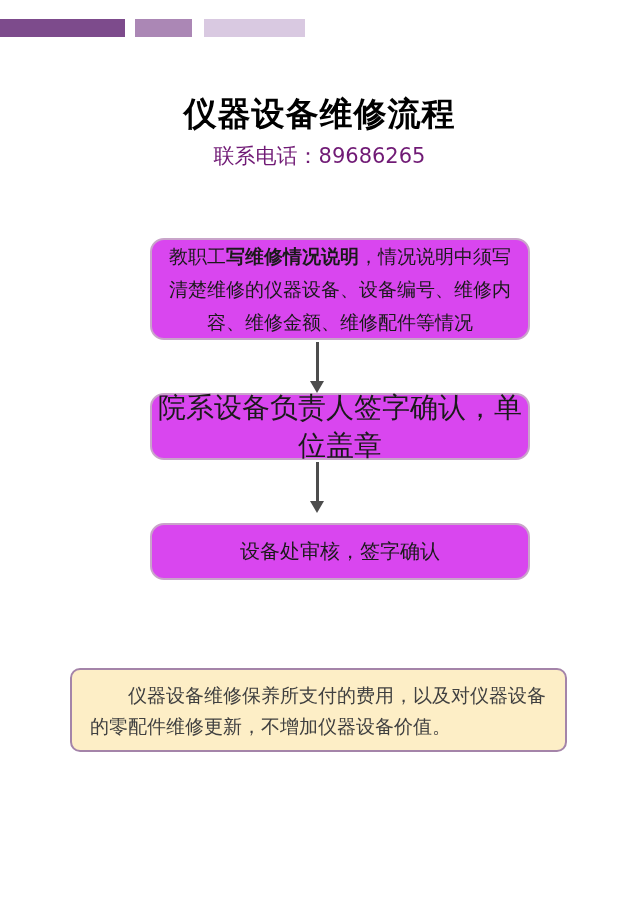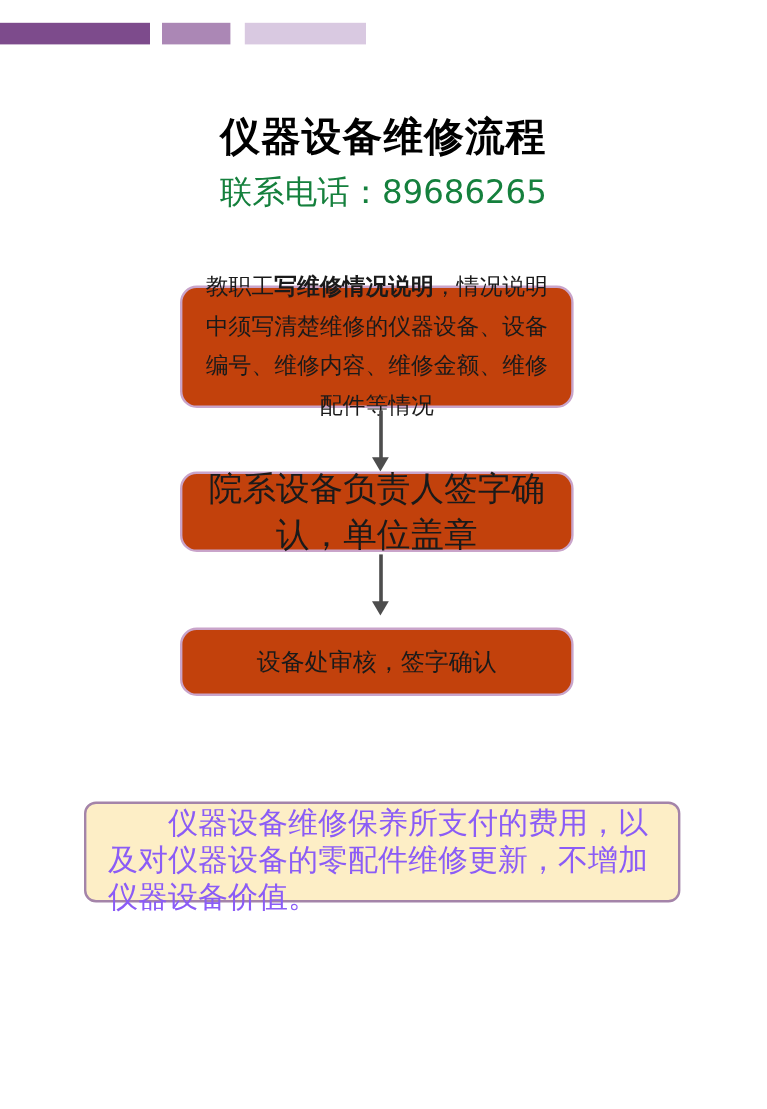--- a/index.html
+++ b/index.html
@@ -14,26 +14,26 @@
   .topbar.b1{left:0;width:125px;background:#7d4b8c;}
   .topbar.b2{left:135px;width:57px;background:#ab87b5;}
   .topbar.b3{left:204px;width:101px;background:#d9c9e1;}
   
   .title{
     position:absolute;top:92px;left:0;width:100%;text-align:center;
     font-size:33px;font-weight:bold;color:#000;letter-spacing:1px;
   }
   .subtitle{
     position:absolute;top:142px;left:0;width:100%;text-align:center;
-    font-size:27px;color:#15803d;
+    font-size:21px;color:#701a75;
   }
   
   .flowbox{
-    position:absolute;left:150px;width:328px;box-sizing:border-box;
-    border:2px solid #c9a4ca;border-radius:14px;background:#c2410c;
+    position:absolute;left:150px;width:380px;box-sizing:border-box;
+    border:2px solid #c9a4ca;border-radius:14px;background:#d946ef;
     display:flex;align-items:center;justify-content:center;
     text-align:center;color:#1a1a1a;
   }
   .flowbox.step1{top:238px;height:102px;font-size:19px;line-height:33px;padding:4px 12px;}
   .flowbox.step2{top:393px;height:67px;font-size:28px;}
   .flowbox.step3{top:523px;height:57px;font-size:20px;font-family:Liberation Serif, serif;}
   .flowbox .bold{font-weight:bold;}
   
   .arrow{position:absolute;left:310px;width:14px;}
   .arrow .shaft{
@@ -47,22 +47,22 @@
   .arrow.a1{top:342px;height:51px;}
   .arrow.a1 .shaft{height:40px;}
   .arrow.a1 .head{top:39px;}
   .arrow.a2{top:462px;height:51px;}
   .arrow.a2 .shaft{height:40px;}
   .arrow.a2 .head{top:39px;}
   
   .notebox{
     position:absolute;left:70px;top:668px;width:497px;height:84px;
     box-sizing:border-box;background:#fdeec6;border:2px solid #a484a9;
-    border-radius:10px;padding:0 18px 0 18px;
-    font-size:25px;line-height:31px;color:#8b5cf6;
+    border-radius:10px;padding:10px 18px 0 18px;
+    font-size:19px;line-height:31px;color:#404040;
   }
   .notebox p{margin:0;text-indent:2em;}
   
   .footer{position:absolute;left:0;top:944px;width:100%;height:14px;}
   .footer-bar{
     position:absolute;left:0;top:0;width:146px;height:12px;background:#b396c4;
     clip-path:polygon(0 0,146px 0,138px 12px,0 12px);
   }
   .footer-slashes{position:absolute;left:151px;top:0;height:12px;display:flex;}
   .footer-slashes span{

